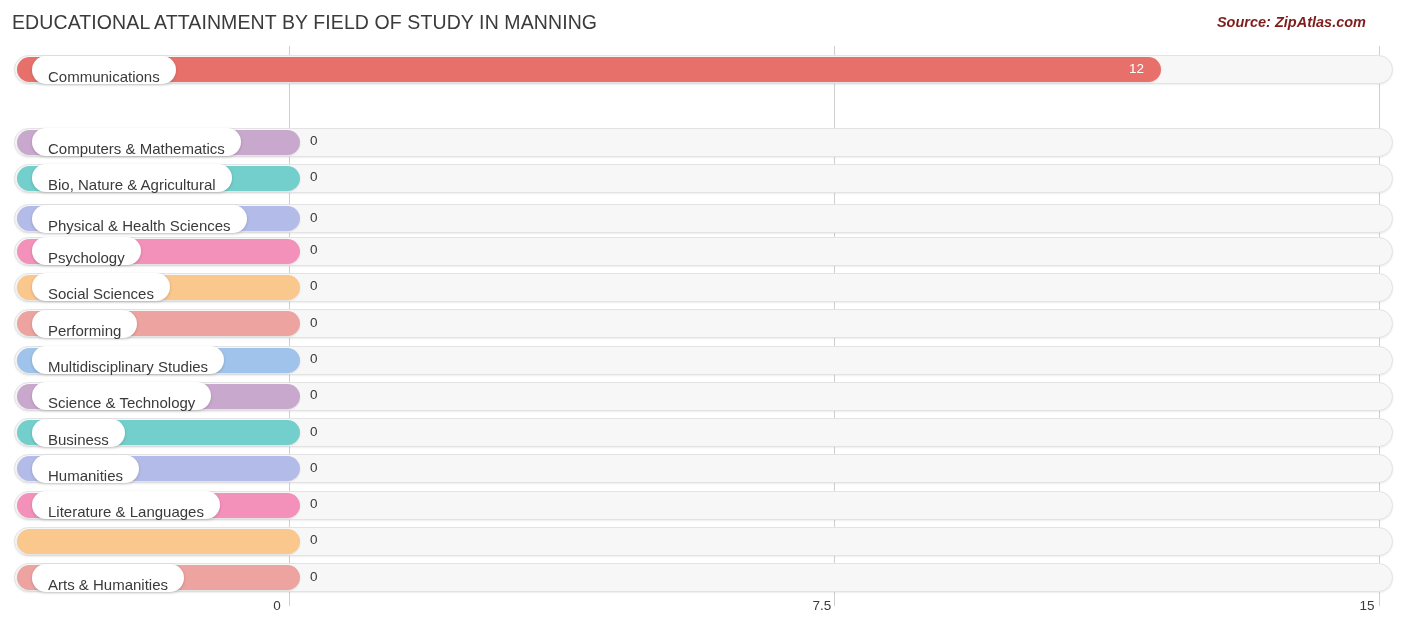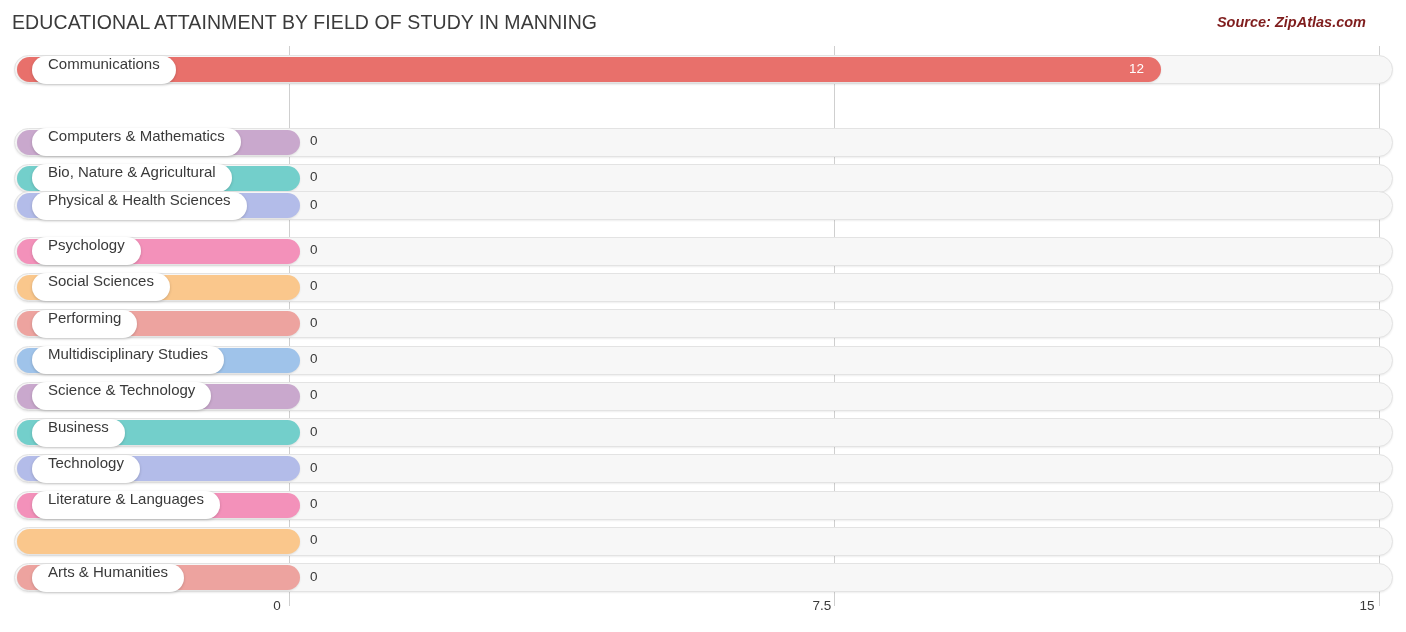--- a/index.html
+++ b/index.html
@@ -87,21 +87,21 @@
     box-shadow: 0 1px 2px rgba(0,0,0,0.10);
   }
   .bar-label-pill {
     position: absolute;
     left: 32px;
     top: 3.6px;
     height: 28px;
     background: #ffffff;
     border-radius: 14px;
     display: flex;
-    align-items: flex-start;
+    align-items: flex-end;
     padding: 0 16px;
     box-shadow: 0 1px 3px rgba(0,0,0,0.19);
     white-space: nowrap;
   }
   .bar-label-pill span {
     font-size: 15px;
     color: #3a3a3a;
     line-height: 1;
   }
   .value {
@@ -171,21 +171,21 @@
       <div class="value outside" style="left: 310px;">0</div>
     </div>
     <div class="row" style="top: 114.9px;">
       <div class="track"></div>
       <div class="bar" style="width: 283px; background: rgb(115, 207, 203);"></div>
       <div class="bar-label-pill">
         <span>Bio, Nature &amp; Agricultural</span>
       </div>
       <div class="value outside" style="left: 310px;">0</div>
     </div>
-    <div class="row" style="top: 142px;">
+    <div class="row" style="top: 155px;">
       <div class="track"></div>
       <div class="bar" style="width: 283px; background: rgb(179, 188, 233);"></div>
       <div class="bar-label-pill">
         <span>Physical &amp; Health Sciences</span>
       </div>
       <div class="value outside" style="left: 310px;">0</div>
     </div>
     <div class="row" style="top: 187.5px;">
       <div class="track"></div>
       <div class="bar" style="width: 283px; background: rgb(243, 145, 186);"></div>
@@ -231,21 +231,21 @@
       <div class="bar" style="width: 283px; background: rgb(115, 207, 203);"></div>
       <div class="bar-label-pill">
         <span>Business</span>
       </div>
       <div class="value outside" style="left: 310px;">0</div>
     </div>
     <div class="row" style="top: 405.3px;">
       <div class="track"></div>
       <div class="bar" style="width: 283px; background: rgb(179, 188, 233);"></div>
       <div class="bar-label-pill">
-        <span>Technology</span>
+        <span>Humanities</span>
       </div>
       <div class="value outside" style="left: 310px;">0</div>
     </div>
     <div class="row" style="top: 441.6px;">
       <div class="track"></div>
       <div class="bar" style="width: 283px; background: rgb(243, 145, 186);"></div>
       <div class="bar-label-pill">
         <span>Literature &amp; Languages</span>
       </div>
       <div class="value outside" style="left: 310px;">0</div>

